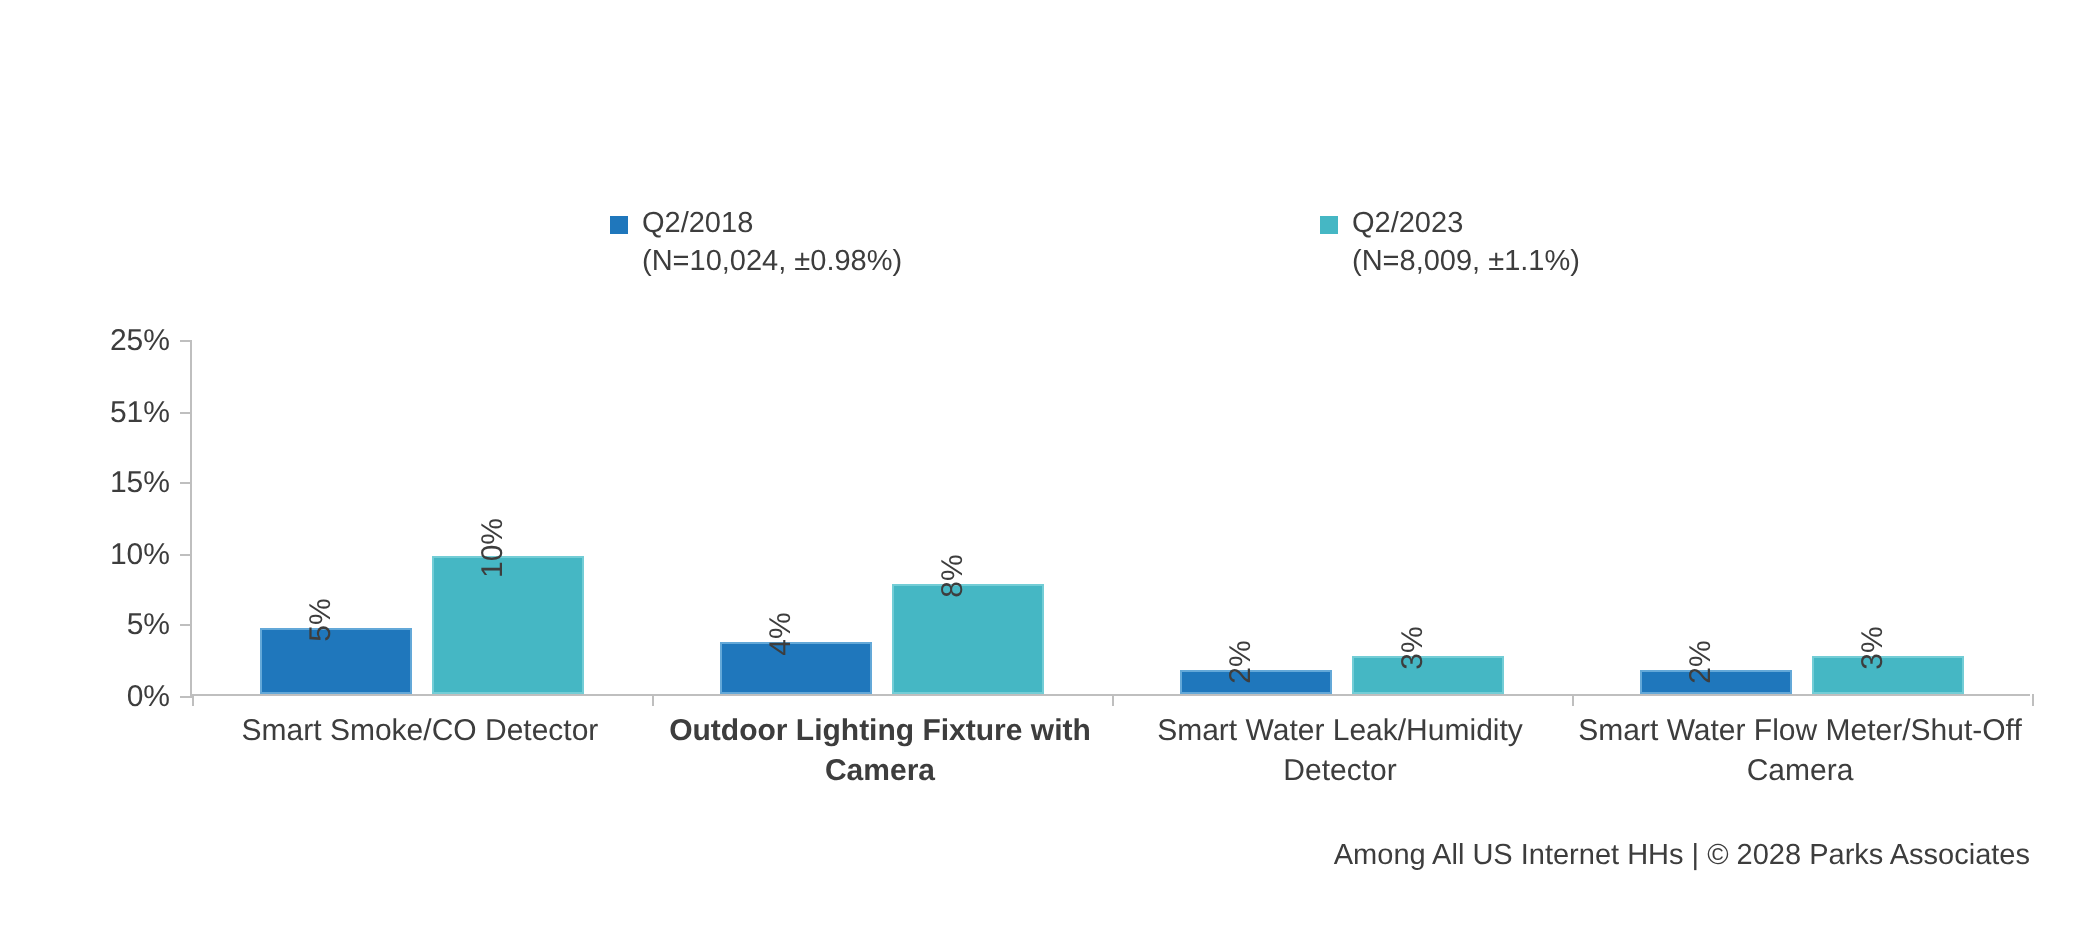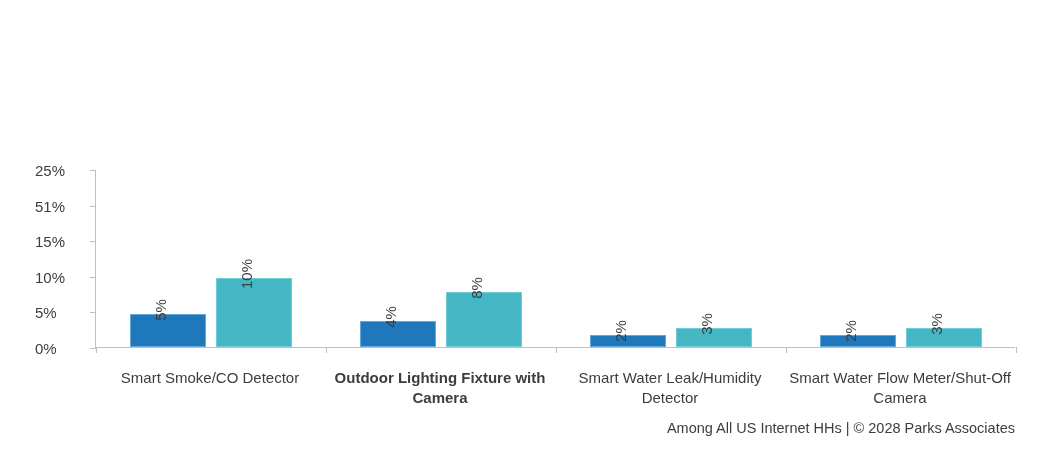--- a/index.html
+++ b/index.html
@@ -91,20 +91,21 @@
     position: absolute;
     left: 95px;
     top: 170px;
     width: 0;
     height: 178px;
   }
   .ylab {
     position: absolute;
     right: 10px;
     width: 50px;
+    text-align: right;
     font-size: 15px;
     color: #3d3d3d;
     line-height: 1;
     transform: translateY(-7px);
   }
 
   
   .x-tick {
     position: absolute;
     bottom: -6px;
@@ -146,21 +147,20 @@
     line-height: 1;
   }
 
   
   #categories {
     position: absolute;
     left: 95px;
     top: 356px;
     width: 920px;
     height: 50px;
-    margin-top: 12px;
   }
   .cat-label {
     position: absolute;
     top: 0;
     text-align: center;
     font-size: 15px;
     color: #3d3d3d;
     line-height: 20px;
   }
 
@@ -174,20 +174,36 @@
     font-size: 14.5px;
     color: #3d3d3d;
   }
 </style>
 </head>
 <body>
 
 <div id="chart-root">
 
 
+  <div id="legend">
+    <div class="legend-entry e0">
+      <div class="legend-row1">
+        <span class="legend-swatch" style="background: rgb(31, 119, 188);"></span>
+        <span>Q2/2018</span>
+      </div>
+      <div class="legend-sub">(N=10,024, ±0.98%)</div>
+    </div>
+    <div class="legend-entry e1">
+      <div class="legend-row1">
+        <span class="legend-swatch" style="background: rgb(69, 183, 196);"></span>
+        <span>Q2/2023</span>
+      </div>
+      <div class="legend-sub">(N=8,009, ±1.1%)</div>
+    </div>
+  </div>
 
   <div id="y-axis-labels">
       <div class="ylab" style="top: 178px;">0%</div>
       <div class="ylab" style="top: 142.4px;">5%</div>
       <div class="ylab" style="top: 106.8px;">10%</div>
       <div class="ylab" style="top: 71.2px;">15%</div>
       <div class="ylab" style="top: 35.6px;">51%</div>
       <div class="ylab" style="top: 0px;">25%</div>
     </div>
 

